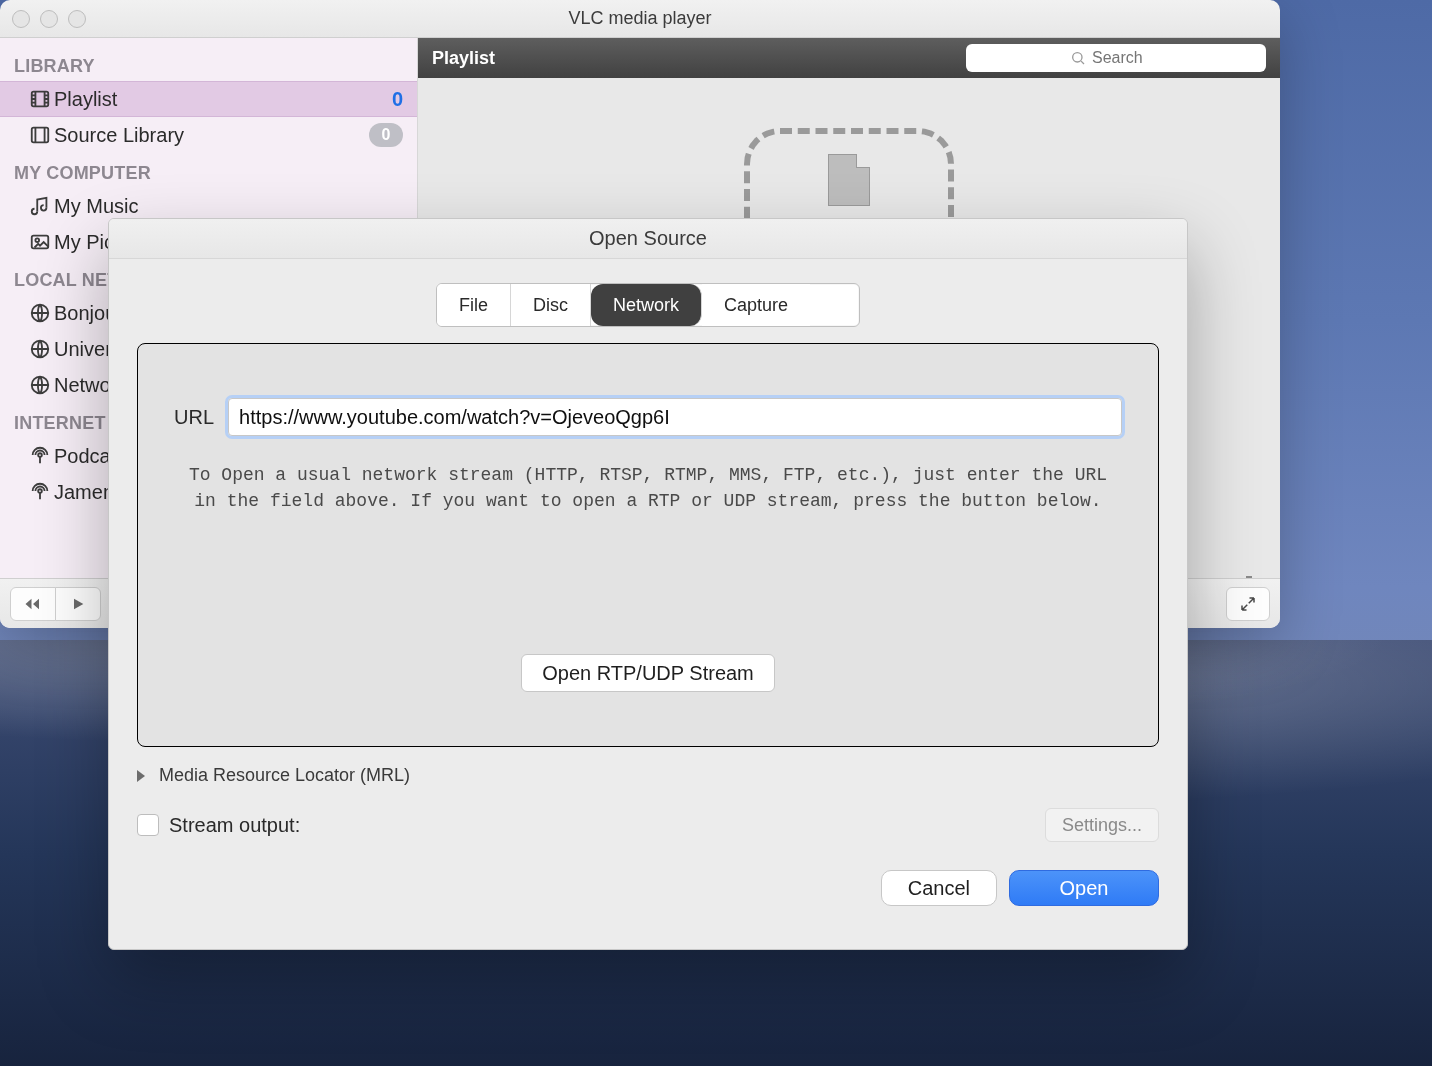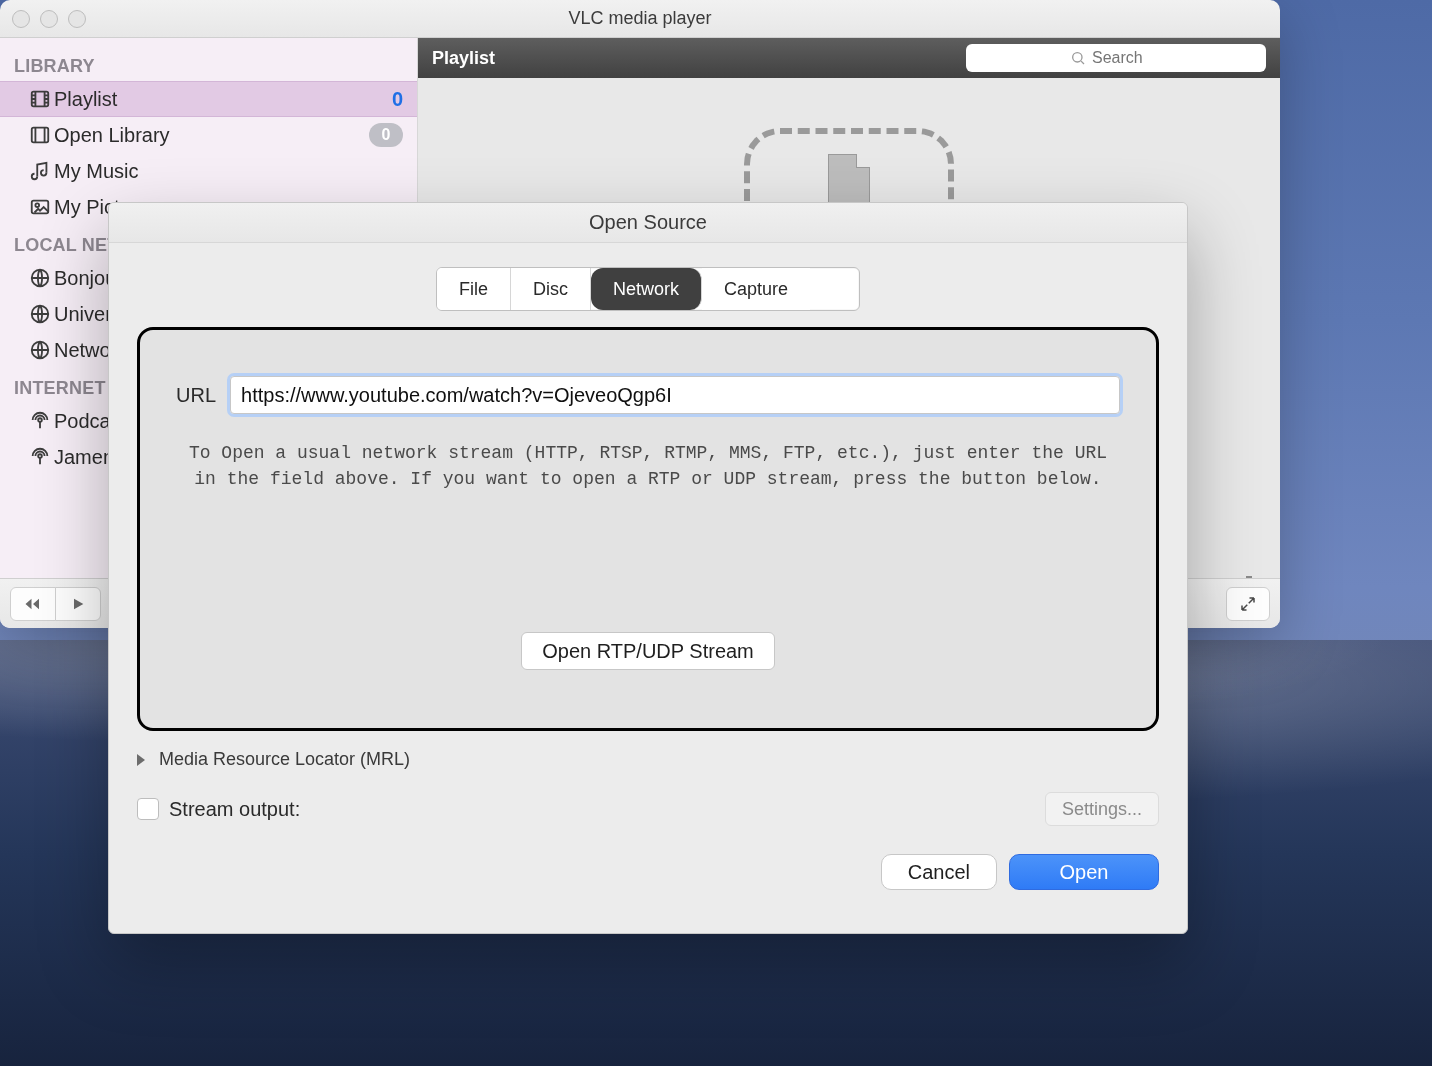--- a/index.html
+++ b/index.html
@@ -47,28 +47,28 @@
     .ctrl-btn { width: 46px; height: 34px; background: #fdfdfd; border: 1px solid #cfcfcf; border-radius: 6px; display: inline-flex; align-items: center; justify-content: center; color: #6a6a6a; }
     .ctrl-group { display:flex; }
     .ctrl-group .ctrl-btn:first-child{ border-top-right-radius:0; border-bottom-right-radius:0; }
     .ctrl-group .ctrl-btn:last-child{ border-top-left-radius:0; border-bottom-left-radius:0; margin-left:-1px; }
     .bottombar .spacer { flex: 1; }
     .fs-btn { width: 44px; height: 34px; background: #fdfdfd; border: 1px solid #cfcfcf; border-radius: 6px; display: inline-flex; align-items: center; justify-content: center; color: #494949; }
     
     .right-stripe { position:absolute; right:28px; top:576px; width:6px; height:46px; background:#8a8a8a; }
 
     
-    .sheet { position: absolute; left: 108px; top: 202px; width: 1080px; height: 732px; background: #ececec; border: 1px solid #c7c7c7; border-radius: 6px; box-shadow: 0 30px 70px rgba(0,0,0,.30); overflow:hidden; }
+    .sheet { position: absolute; left: 108px; top: 218px; width: 1080px; height: 732px; background: #ececec; border: 1px solid #c7c7c7; border-radius: 6px; box-shadow: 0 30px 70px rgba(0,0,0,.30); overflow:hidden; }
     .sheet .sheet-title { height: 40px; display: flex; align-items: center; justify-content: center; font-size: 20px; color: #3b3b3b; background: linear-gradient(#f0f0f0,#e7e7e7); border-bottom:1px solid #d7d7d7; }
     .sheet .body { padding: 16px 28px; }
     .seg { margin: 8px auto 16px; width: 424px; height: 44px; display: flex; border: 1px solid #bfbfbf; border-radius: 6px; overflow: hidden; background: #fff; box-shadow: inset 0 0 0 1px rgba(0,0,0,.03); }
     .seg .seg-btn { flex: 0 0 auto; padding: 0 22px; display: flex; align-items: center; justify-content: center; font-size: 18px; color: #2a2a2a; border-right: 1px solid #d6d6d6; background:#fff; }
     .seg .seg-btn:last-child{border-right:none;}
     .seg .seg-btn.active { background: #404040; color: #fff; border-radius: 12px; }
-    .panel { background: #e3e3e3; border: 3px solid #000000; border-radius: 16px; padding: 24px 36px; min-height: 404px; }
+    .panel { background: #e3e3e3; border: 1px solid #000000; border-radius: 8px; padding: 32px 36px; min-height: 404px; }
     .url-row { display: flex; align-items: center; gap: 14px; margin-top: 22px; }
     .url-label { font-size: 20px; color: #2a2a2a; }
     .url-input { flex: 1; height: 38px; border: 1px solid #c7c7c7; border-radius: 4px; outline: 3px solid #b6d0f6; background: #fff; font-size: 20px; padding: 0 10px; color: #0f0f0f; }
     .hint { margin-top: 26px; color: #4a4a4a; font-size: 18px; text-align: center; line-height: 1.45; font-family: Liberation Mono, monospace; }
     .rtp-btn { margin: 140px auto 9px; display: block; height: 38px; padding: 0 20px; background: #fff; border: 1px solid #c7c7c7; border-radius: 6px; font-size: 20px; color: #1f1f1f; }
     .mrl-row { display: flex; align-items: center; gap: 8px; margin-top: 18px; color: #3a3a3a; font-size: 18px; }
     .mrl-row .chev { width: 0; height: 0; border-left: 8px solid #6c6c6c; border-top: 6px solid transparent; border-bottom: 6px solid transparent; margin-right:6px; }
     .so-row { display: flex; align-items: center; gap: 10px; margin-top: 22px; }
     .checkbox { width: 22px; height: 22px; border: 1px solid #bdbdbd; border-radius: 4px; background: #fff; }
     .so-label { font-size: 20px; color: #2a2a2a; }
@@ -116,25 +116,26 @@
         <span class="spacer"></span>
         <span class="count-num">0</span>
       </div>
       <div class="item">
         <span class="icon">
           <svg class="i-film" viewBox="0 0 24 24" fill="none" stroke="#3d3d3d" stroke-width="2">
               <rect x="3" y="4" width="18" height="16" rx="2"></rect>
               <path d="M7 4v16M17 4v16"></path>
             </svg>
         </span>
-        <span class="label">Open Library</span>
+        <span class="label">Source Library</span>
         <span class="spacer"></span>
         <span class="badge">0</span>
       </div>
 
+      <div class="section-header">MY COMPUTER</div>
       <div class="item">
         <span class="icon">
           <svg class="i-note" viewBox="0 0 24 24" fill="none" stroke="#3d3d3d" stroke-width="2">
               <path d="M9 18a3 3 0 1 1-3-3"></path>
               <path d="M9 18V5l10-2v11"></path>
               <path d="M19 14a3 3 0 1 1-3-3"></path>
             </svg>
         </span>
         <span class="label">My Music</span>
       </div>

